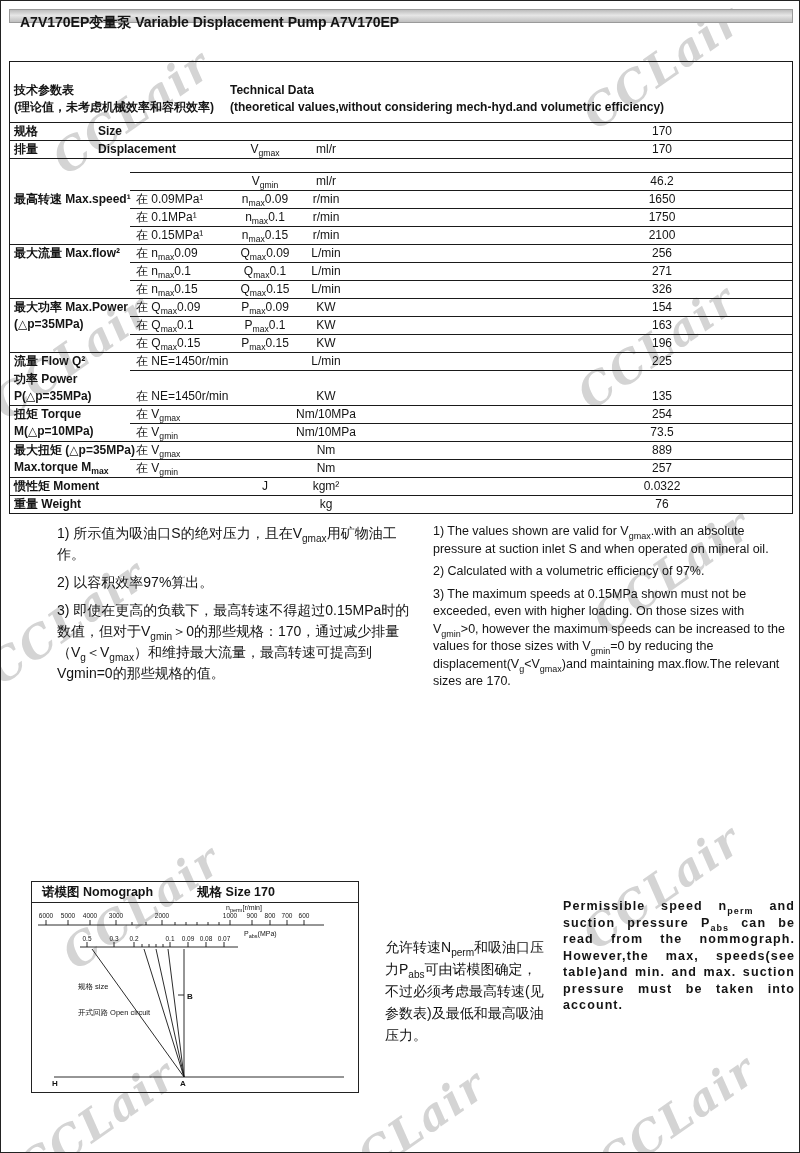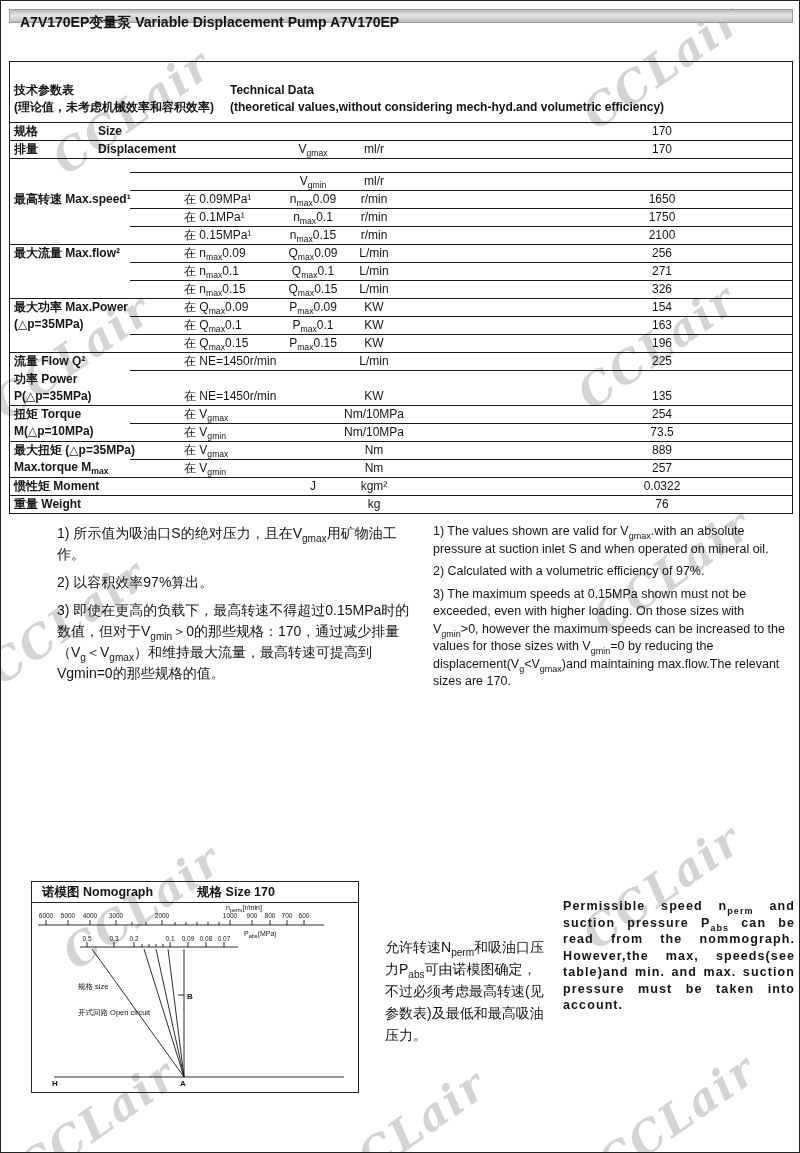--- a/index.html
+++ b/index.html
@@ -35,21 +35,21 @@
   .b-part .trows{border-bottom:1px solid #1a1a1a;}
   .tlabel{flex:0 0 120px;width:120px;box-sizing:border-box;padding-left:4px;font-weight:bold;}
   .tlabel-line{height:17px;line-height:17px;font-size:12px;white-space:pre;}
   .lab-zh{display:inline-block;width:84px;}
   .trows{flex:1;display:flex;flex-direction:column;}
   .align-end .trows{justify-content:flex-end;}
   .trow{display:flex;height:17px;line-height:17px;font-size:12px;}
   .trow + .trow{border-top:1px solid #1a1a1a;}
   .spacer .trow{height:13px;}
   .tc{box-sizing:border-box;}
-  .tc-cond{flex:0 0 106px;padding-left:6px;white-space:pre;margin-left:48px;}
+  .tc-cond{flex:0 0 106px;padding-left:6px;white-space:pre;}
   .tc-sym{flex:0 0 58px;text-align:center;}
   .tc-unit{flex:0 0 64px;text-align:center;}
   .tc-gap{flex:1;}
   .tc-value{flex:0 0 260px;text-align:center;}
   sub{font-size:0.72em;line-height:0;}
   
   .notes{position:absolute;z-index:1;}
   .notes p{margin:0 0 7px;}
   .notes-zh{left:56px;top:522px;width:358px;font-size:14px;line-height:21px;}
   .notes-en{left:432px;top:522px;width:358px;font-size:12.5px;line-height:17.5px;}
@@ -144,20 +144,21 @@
           </div>
         </div>
         <div class="tgroup b-part">
           <div class="tlabel"></div>
           <div class="trows">
             <div class="trow">
               <div class="tc tc-cond"></div>
               <div class="tc tc-sym">V<sub>gmin</sub></div>
               <div class="tc tc-unit">ml/r</div>
               <div class="tc tc-gap"></div>
+              <div class="tc tc-value">46.2</div>
             </div>
           </div>
         </div>
         <div class="tgroup b-full">
           <div class="tlabel">
             <div class="tlabel-line"><span>最高转速 Max.speed¹</span></div>
           </div>
           <div class="trows">
             <div class="trow">
               <div class="tc tc-cond">在 0.09MPa¹</div>

